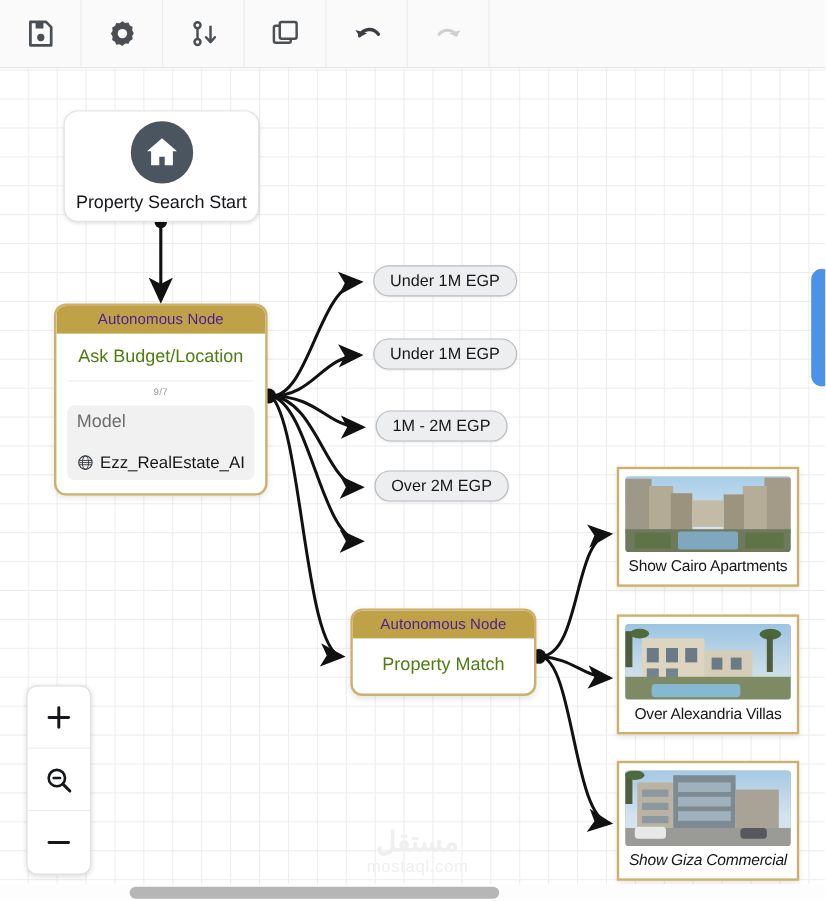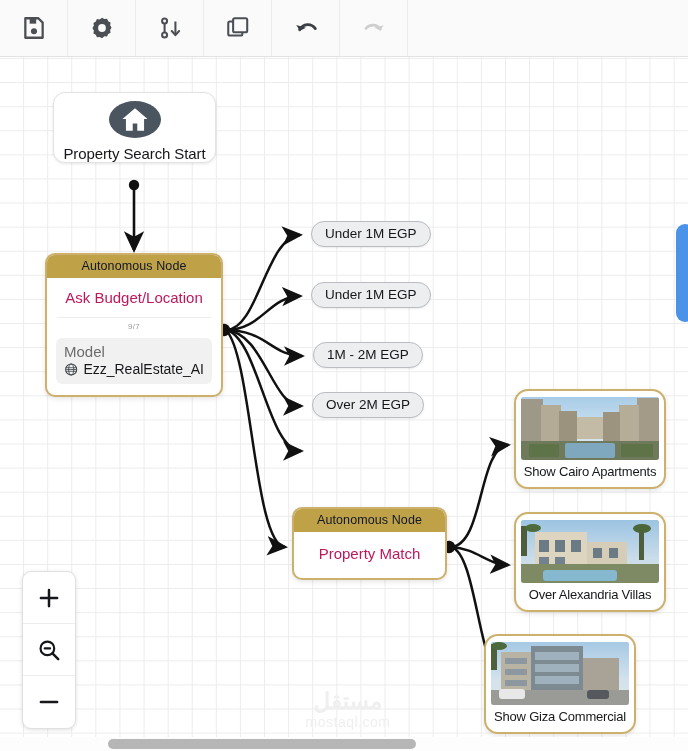--- a/index.html
+++ b/index.html
@@ -38,21 +38,21 @@
     background-position: -1px 1px;
     overflow: hidden;
   }
 
   #edges { position: absolute; inset: 0; width: 688px; height: 694px; pointer-events: none; }
 
   
   .node { position: absolute; }
 
   .start-node {
-    left: 53px; top: 35px; width: 163px; height: 71px;
+    left: 53px; top: 35px; width: 163px; height: 93px;
     background: #ffffff;
     border: 1px solid #e3e3e3;
     border-radius: 12px;
     box-shadow: 0 1px 3px rgba(0,0,0,.10);
     display: flex; flex-direction: column; align-items: center;
     padding-top: 8px;
   }
   .start-icon {
     width: 52px; height: 52px; border-radius: 50%;
     background: #4a5560;
@@ -65,43 +65,43 @@
 
   .auto-node {
     background: #ffffff;
     border: 2px solid #cdb06b;
     border-radius: 10px;
     box-shadow: 0 2px 5px rgba(0,0,0,.10);
     overflow: hidden;
   }
   .auto-header {
     background: #bfa148;
-    color: #0f172a;
+    color: #4c1d95;
     font-size: 12.5px;
     text-align: center;
     padding: 4px 0 5px;
     letter-spacing: .1px;
   }
   .auto-title {
-    font-size: 15px; color: #be185d; text-align: center;
+    font-size: 15px; color: #4d7c0f; text-align: center;
     padding: 11px 6px 11px;
   }
   .auto-divider { height: 1px; background: #ededed; margin: 0 10px; }
   .auto-counter {
     font-size: 8px; color: #9a9a9a; text-align: center; padding: 4px 0 5px;
     letter-spacing: .3px;
   }
   .auto-model {
     margin: 2px 9px 11px; background: #f1f1f1; border-radius: 6px;
     padding: 5px 8px 7px;
   }
   .auto-model-label { font-size: 15px; color: #6c6c6c; }
   .auto-model-value {
     font-size: 14px; color: #15171a; display: flex; align-items: center; gap: 5px;
-    margin-top: 1px;
+    margin-top: 17px;
   }
 
   #node-ask { left: 45px; top: 196px; width: 178px; }
   #node-match { left: 292px; top: 450px; width: 155px; }
   #node-match .auto-title { padding: 13px 19px 16px; }
 
   
   .pill {
     position: absolute;
     background: #eceef0;
@@ -112,21 +112,21 @@
     padding: 4px 13px 5px;
     white-space: nowrap;
     box-shadow: 0 1px 2px rgba(0,0,0,.08);
   }
 
   
   .img-card {
     position: absolute; width: 152px; height: 100px;
     background: #ffffff;
     border: 2px solid #cdb06b;
-    border-radius: 14px;
+    border-radius: 0;
     box-shadow: 0 2px 5px rgba(0,0,0,.10);
     padding: 6px 6px 0;
     display: flex; flex-direction: column; align-items: center;
   }
   .img-thumb {
     width: 138px; height: 63px; border-radius: 3px; overflow: hidden;
     position: relative; background: #a9b7c6;
   }
   .img-caption {
     font-size: 13px; color: #15171a; margin-top: 4px; white-space: nowrap;
@@ -329,21 +329,21 @@
         <div class="blk" style="left:0;top:6px;width:6px;height:30px;background:#4e5e3c;"></div>
         <div class="blk" style="left:4px;top:4px;width:16px;height:8px;background:#4e6b3d;border-radius:50%;"></div>
         <div class="blk" style="left:112px;top:4px;width:18px;height:9px;background:#4a6739;border-radius:50%;"></div>
         <div class="blk" style="left:118px;top:10px;width:5px;height:30px;background:#4e5e3c;"></div>
         <div class="blk" style="left:0;top:44px;width:138px;height:19px;background:#7d8a63;"></div>
         <div class="blk" style="left:22px;top:50px;width:74px;height:11px;background:#86b8cf;border-radius:3px;"></div>
       </div>
       <div class="img-caption">Over Alexandria Villas</div>
     </div>
 
-    <div class="img-card" style="left:484px; top:577px;">
+    <div class="img-card" style="left:514px; top:577px;font-style:italic;">
       <div class="img-thumb">
         <div class="thumb-sky giza-sky"></div>
         <div class="blk" style="left:10px;top:10px;width:30px;height:40px;background:#b9b3a4;"></div>
         <div class="blk" style="left:40px;top:4px;width:52px;height:46px;background:#7e8a92;"></div>
         <div class="blk" style="left:44px;top:10px;width:44px;height:8px;background:#9fb1bd;"></div>
         <div class="blk" style="left:44px;top:22px;width:44px;height:8px;background:#9fb1bd;"></div>
         <div class="blk" style="left:44px;top:34px;width:44px;height:8px;background:#9fb1bd;"></div>
         <div class="blk" style="left:14px;top:16px;width:22px;height:6px;background:#8d97a0;"></div>
         <div class="blk" style="left:14px;top:27px;width:22px;height:6px;background:#8d97a0;"></div>
         <div class="blk" style="left:14px;top:38px;width:22px;height:6px;background:#8d97a0;"></div>

